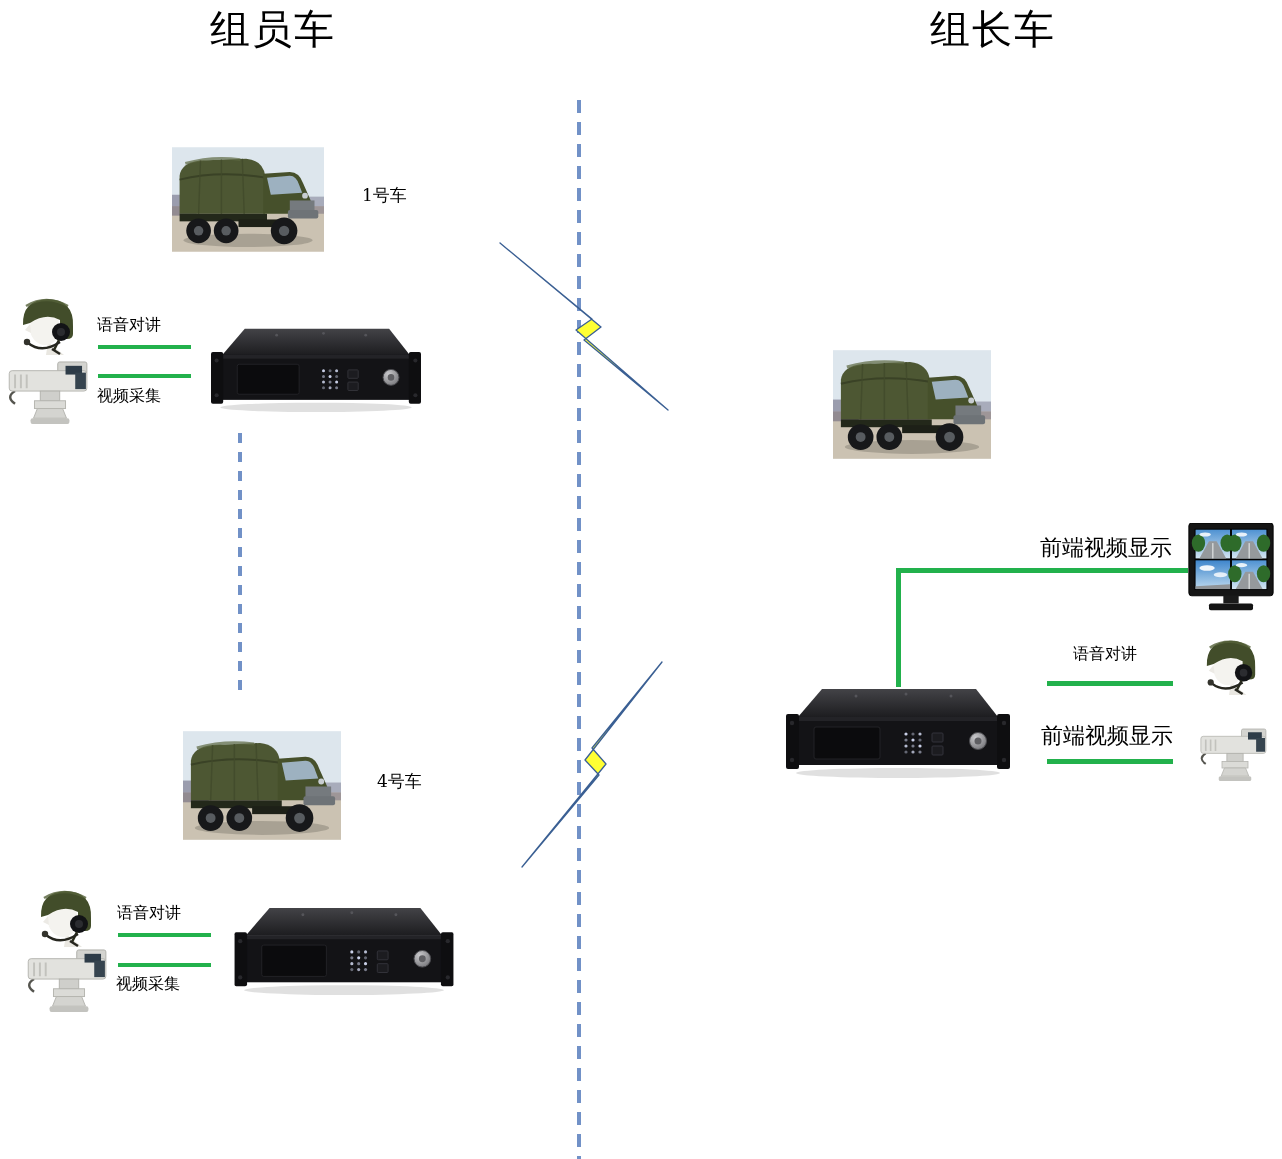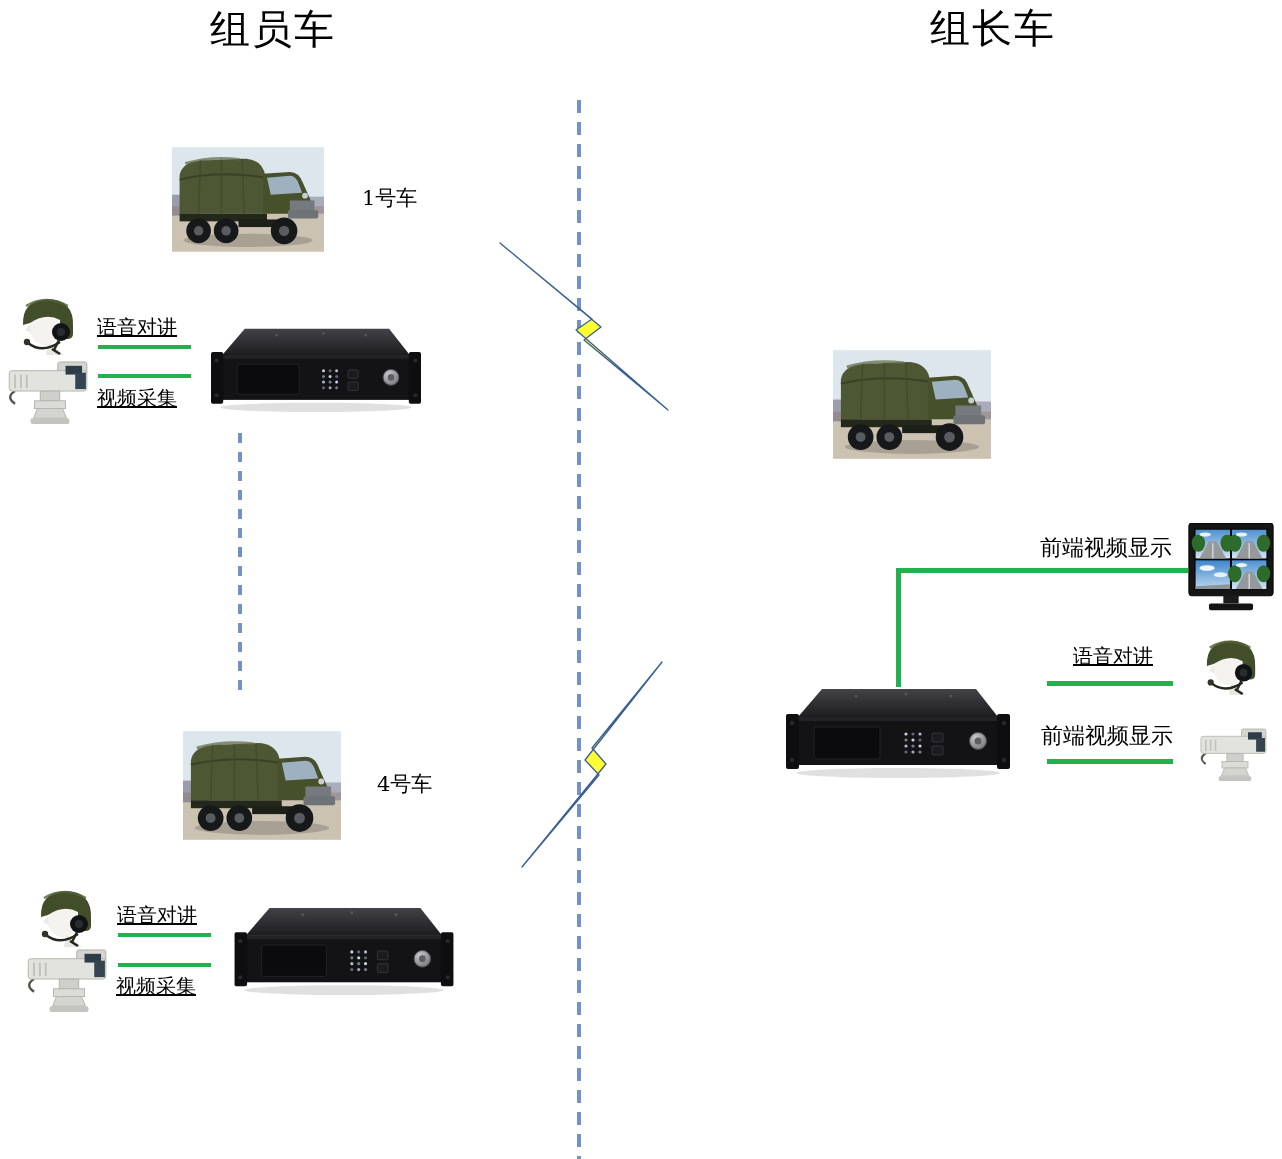--- a/index.html
+++ b/index.html
@@ -3,30 +3,30 @@
 <meta charset="utf-8">
 <style>
   html,body{margin:0;padding:0;background:#ffffff;}
   #canvas{
     position:relative;width:1282px;height:1159px;background:#ffffff;overflow:hidden;
     font-family:"DejaVu Serif","Liberation Serif",serif;color:#000;
   }
   .abs{position:absolute;}
   .label{white-space:nowrap;line-height:1.15;}
   .title{font-size:40px;letter-spacing:2px;}
-  .lbl-20{font-size:20px;text-decoration:underline;}
+  .lbl-20{font-size:16px;}
   .lbl-21{font-size:22px;}
-  .lbl-19{font-size:21px;}
+  .lbl-19{font-size:17px;}
   .gline{background:#22b14c;}
   .dashline{width:4px;background:repeating-linear-gradient(to bottom,#7191c7 0 13px,rgba(0,0,0,0) 13px 22px);}
   .dashline-short{width:4px;background:repeating-linear-gradient(to bottom,#7191c7 0 10px,rgba(0,0,0,0) 10px 19px);}
 
   
   .t-member{left:210px;top:6px;}
-  .t-leader{left:930px;top:6px;font-family:Liberation Serif, serif;}
+  .t-leader{left:930px;top:6px;}
   .dash-center{left:577px;top:100px;height:1059px;}
   .dash-left{left:238px;top:433px;height:265px;}
 
   .truck-1{left:172px;top:146px;width:152px;height:107px;}
   .car1-label{left:362px;top:186px;}
   .helmet-1{left:18px;top:292px;width:60px;height:64px;}
   .voice-1{left:97px;top:316px;}
   .gl-voice-1{left:98px;top:345px;width:93px;height:4px;}
   .gl-video-1{left:98px;top:374px;width:93px;height:4px;}
   .video-1{left:97px;top:387px;}

